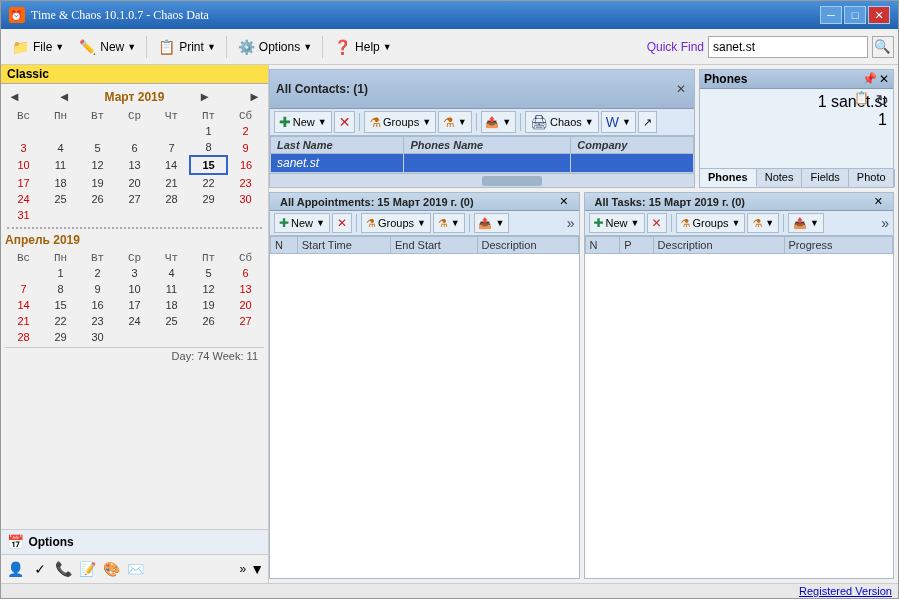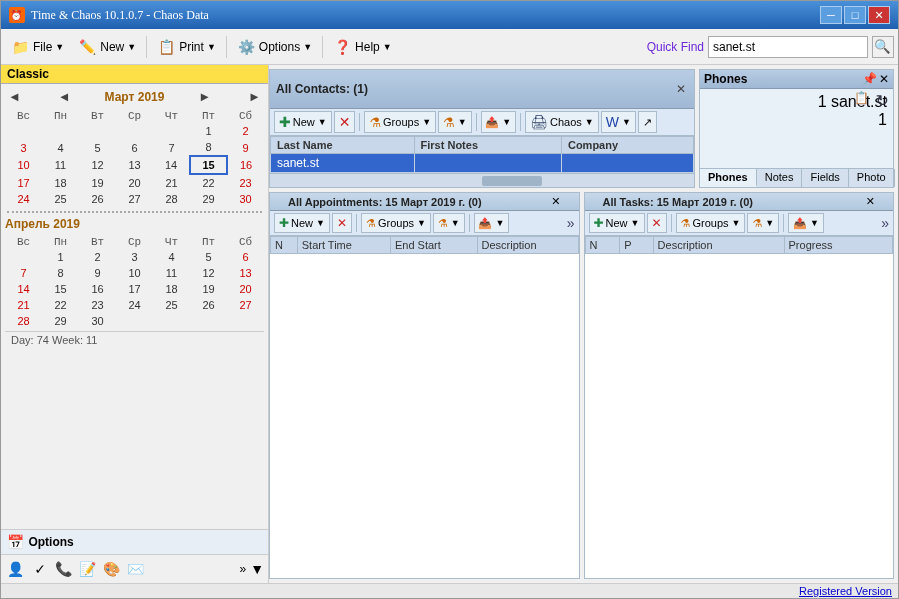--- a/index.html
+++ b/index.html
@@ -201,21 +201,21 @@
     .calendar-grid td.today {
       border: 2px solid #3366cc;
       font-weight: bold;
       color: #000;
     }
     .calendar-grid td.sunday { color: #cc0000; }
     .calendar-grid td.saturday { color: #cc0000; }
     .day-week-info {
       font-size: 11px;
       color: #555;
-      text-align: left;
+      text-align: right;
       padding: 2px 6px;
       border-top: 1px solid #ccc;
       margin-top: 2px;
     }
     .calendar-sep {
       border: none;
       border-top: 2px dotted #aaa;
       margin: 4px 2px;
     }
 
@@ -344,20 +344,21 @@
       padding: 2px 6px;
       font-size: 12px;
     }
     .contact-row-selected {
       background: #3366cc;
       color: white;
     }
     .contacts-scroll {
       overflow: hidden;
       max-height: 90px;
+      font-style: italic;
     }
     .contacts-scrollbar {
       height: 14px;
       background: #d0dcea;
       border-top: 1px solid #aabbcc;
       position: relative;
     }
     .contacts-scrollbar-thumb {
       position: absolute;
       left: 50%;
@@ -445,21 +446,21 @@
       border: 1px solid #aabbcc;
       margin: 2px 4px 4px 2px;
       display: flex;
       flex-direction: column;
     }
     .sub-panel-titlebar {
       background: linear-gradient(to bottom, #c8d8ea, #b0c8de);
       display: flex;
       align-items: center;
       justify-content: space-between;
-      padding: 2px 18px;
+      padding: 2px 10px;
       border-bottom: 1px solid #8899aa;
     }
     .sub-panel-title {
       font-size: 11px;
       font-weight: bold;
       color: #222;
     }
     .sub-panel-close {
       cursor: pointer;
       font-size: 11px;
@@ -642,20 +643,29 @@
               <td class="saturday">23</td>
             </tr>
             <tr>
               <td class="sunday">24</td>
               <td>25</td>
               <td>26</td>
               <td>27</td>
               <td>28</td>
               <td>29</td>
               <td class="saturday">30</td>
+            </tr>
+            <tr>
+              <td class="sunday">31</td>
+              <td></td>
+              <td></td>
+              <td></td>
+              <td></td>
+              <td></td>
+              <td></td>
             </tr>
           </tbody>
         </table>
 
         <hr class="calendar-sep">
 
         <div class="calendar-header">
           <span class="cal-month-title">Апрель 2019</span>
         </div>
         <table class="calendar-grid">
@@ -784,21 +794,21 @@
               </button>
               <button class="pt-btn">
                 <span>↗</span>
               </button>
             </div>
             <div class="contacts-scroll">
               <table class="contacts-table">
                 <thead>
                   <tr>
                     <th>Last Name</th>
-                    <th>First Notes</th>
+                    <th>Phones Name</th>
                     <th>Company</th>
                   </tr>
                 </thead>
                 <tbody>
                   <tr class="contact-row-selected">
                     <td>sanet.st</td>
                     <td></td>
                     <td></td>
                   </tr>
                 </tbody>

